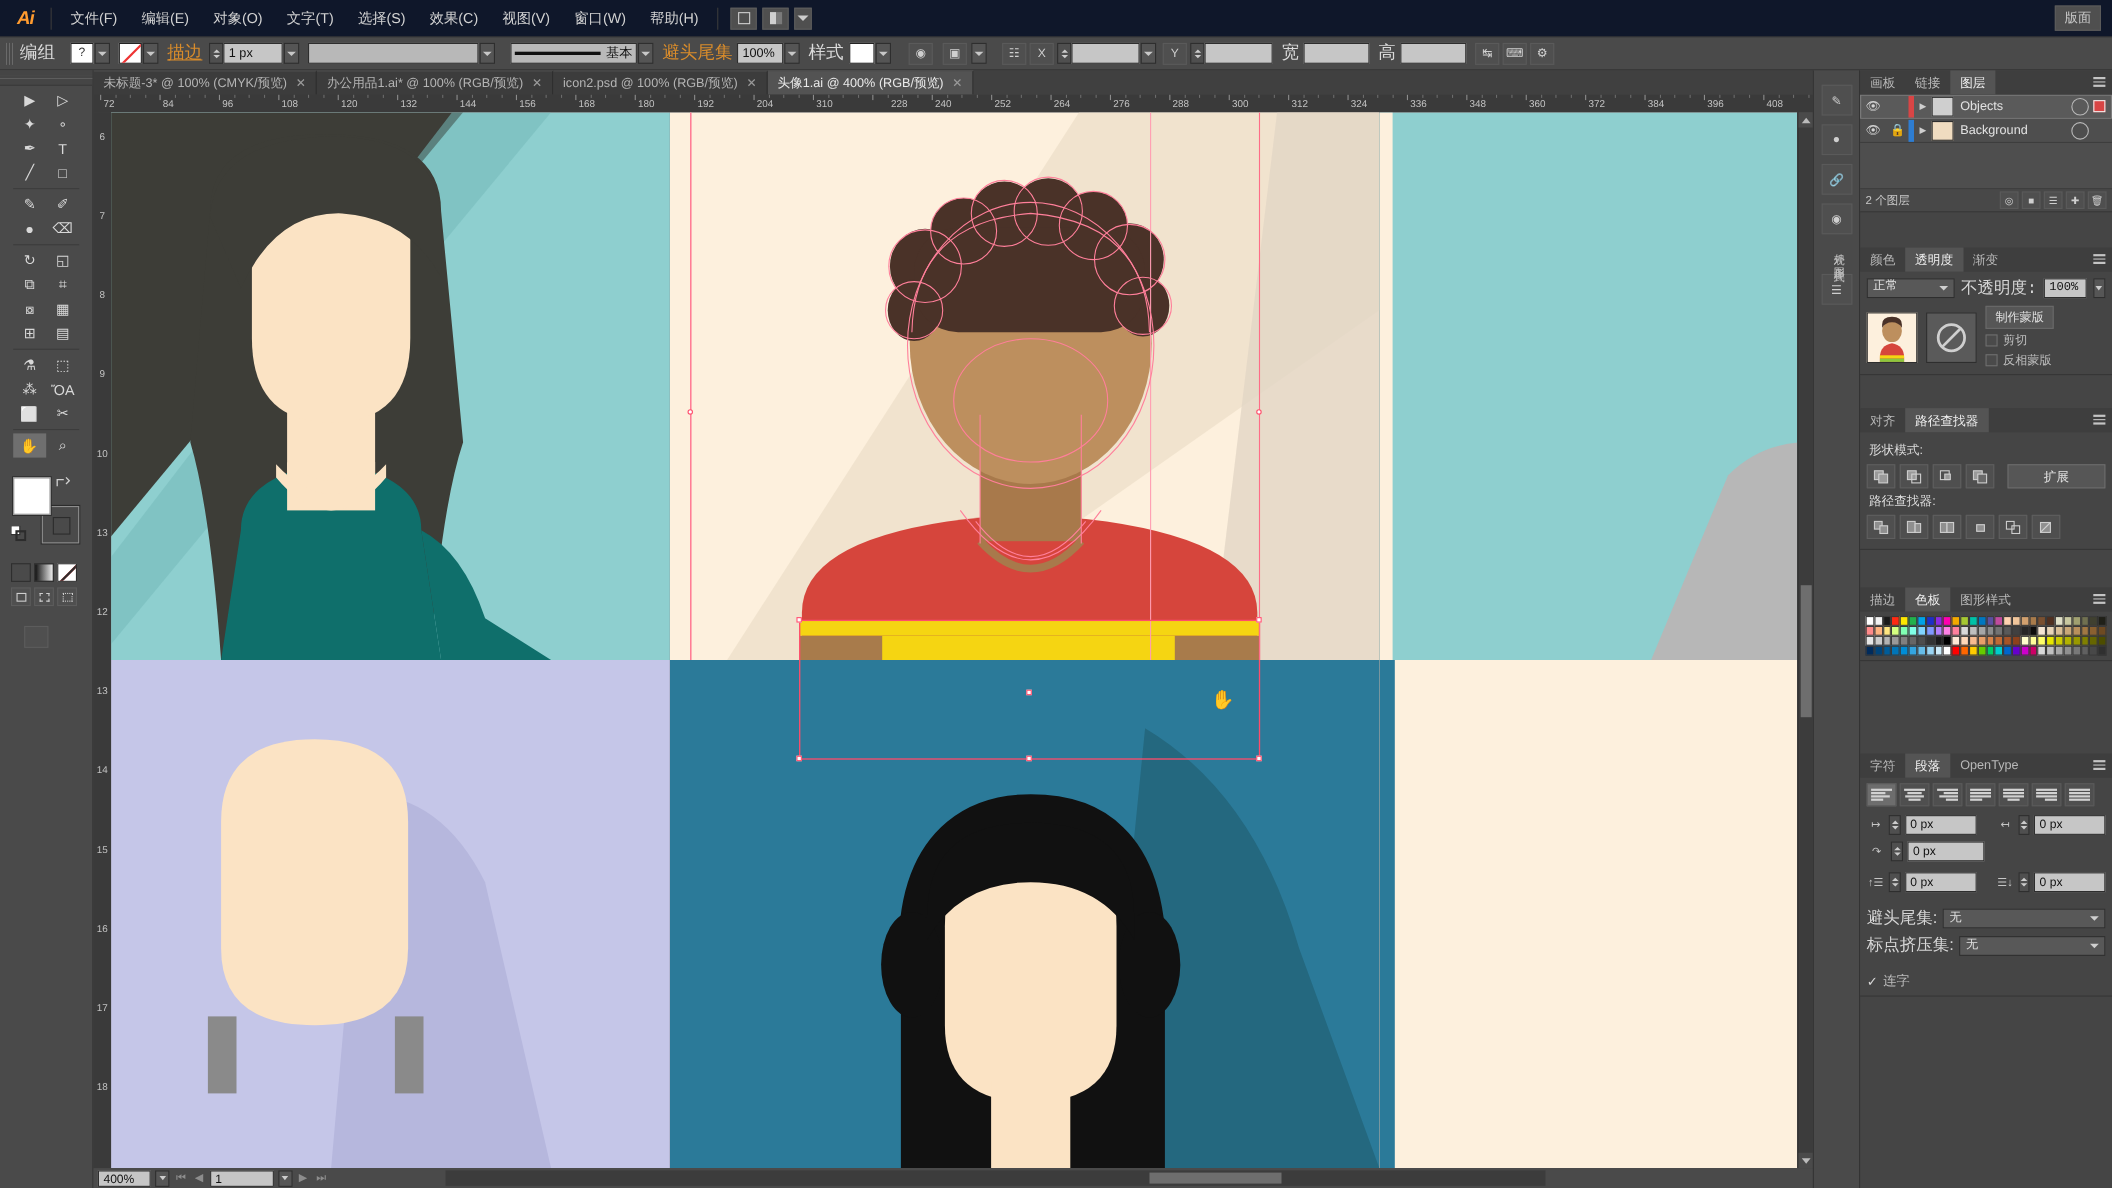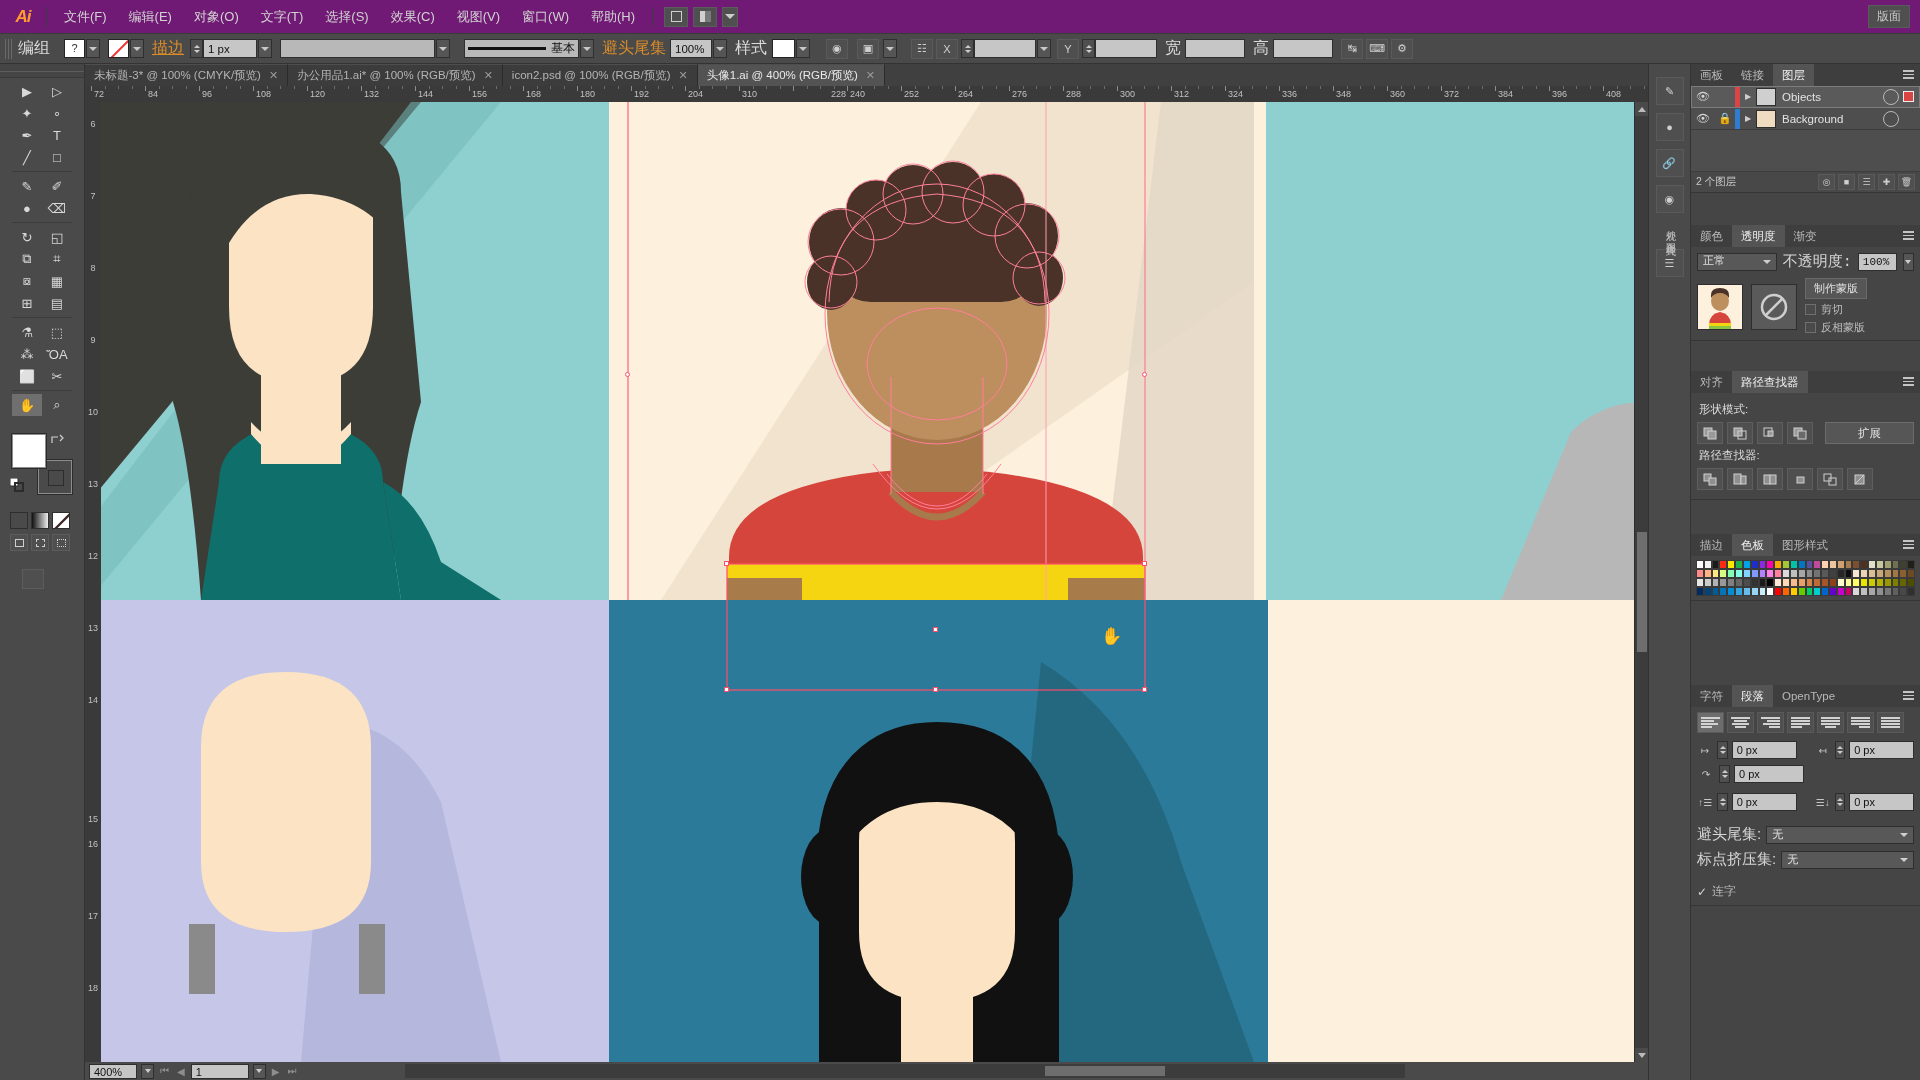--- a/index.html
+++ b/index.html
@@ -1,21 +1,21 @@
 <!DOCTYPE html>
 <html><head>
 <meta charset="utf-8">
 <style>
   * { box-sizing: border-box; margin:0; padding:0; }
   html,body { width:1920px; height:1080px; overflow:hidden; background:#454545;
     font-family:"Liberation Sans","DejaVu Sans",sans-serif; -webkit-font-smoothing:none; }
   #app { position:relative; width:1920px; height:1080px; }
 
   
-  .menubar { position:absolute; left:0; top:0; width:1920px; height:34px; background:#701a75;
+  .menubar { position:absolute; left:0; top:0; width:1920px; height:34px; background:#0f172a;
     display:flex; align-items:center; border-bottom:1px solid #3a3a3a; }
   .ai-logo { width:34px; height:26px; margin-left:6px; display:flex; align-items:center;
     justify-content:center; font-weight:bold; font-size:17px; font-style:italic;
     color:#ff9b2f; letter-spacing:-1px; }
   .menu-item { color:#d2d2d2; font-size:13px; padding:4px 11px; cursor:default; white-space:nowrap; }
   .mb-sep { width:1px; height:20px; background:#3b3b3b; margin:0 6px; }
   .mb-btn { width:24px; height:20px; border:1px solid #5c5c5c; background:#4f4f4f;
     margin-left:5px; display:flex; align-items:center; justify-content:center; }
   .mb-btn .sq { width:11px; height:11px; border:1px solid #cfcfcf; }
   .mb-btn .sq2 { width:11px; height:11px; background:linear-gradient(90deg,#cfcfcf 50%,#7a7a7a 50%); }
@@ -416,21 +416,21 @@
       <div class="rt-num" style="left: 603px;">204</div>
       <div class="rt-tick" style="left: 613.5px; height: 3px; opacity: 0.6;"></div>
       <div class="rt-tick" style="left: 627px; height: 3px; opacity: 0.6;"></div>
       <div class="rt-tick" style="left: 640.5px; height: 3px; opacity: 0.6;"></div>
       <div class="rt-tick" style="left: 654px;"></div>
       <div class="rt-num" style="left: 657px;">310</div>
       <div class="rt-tick" style="left: 667.5px; height: 3px; opacity: 0.6;"></div>
       <div class="rt-tick" style="left: 681px; height: 3px; opacity: 0.6;"></div>
       <div class="rt-tick" style="left: 694.5px; height: 3px; opacity: 0.6;"></div>
       <div class="rt-tick" style="left: 708px;"></div>
-      <div class="rt-num" style="left: 746px;">228</div>
+      <div class="rt-num" style="left: 725px;">228</div>
       <div class="rt-tick" style="left: 721.5px; height: 3px; opacity: 0.6;"></div>
       <div class="rt-tick" style="left: 735px; height: 3px; opacity: 0.6;"></div>
       <div class="rt-tick" style="left: 748.5px; height: 3px; opacity: 0.6;"></div>
       <div class="rt-tick" style="left: 762px;"></div>
       <div class="rt-num" style="left: 765px;">240</div>
       <div class="rt-tick" style="left: 775.5px; height: 3px; opacity: 0.6;"></div>
       <div class="rt-tick" style="left: 789px; height: 3px; opacity: 0.6;"></div>
       <div class="rt-tick" style="left: 802.5px; height: 3px; opacity: 0.6;"></div>
       <div class="rt-tick" style="left: 816px;"></div>
       <div class="rt-num" style="left: 819px;">252</div>
@@ -521,21 +521,21 @@
   <div class="ruler-left" id="ruler-v">
       <div class="rl-num" style="top: 18px;">6</div>
       <div class="rl-num" style="top: 90px;">7</div>
       <div class="rl-num" style="top: 162px;">8</div>
       <div class="rl-num" style="top: 234px;">9</div>
       <div class="rl-num" style="top: 306px;">10</div>
       <div class="rl-num" style="top: 378px;">13</div>
       <div class="rl-num" style="top: 450px;">12</div>
       <div class="rl-num" style="top: 522px;">13</div>
       <div class="rl-num" style="top: 594px;">14</div>
-      <div class="rl-num" style="top: 666px; margin-top: 47px;">15</div>
+      <div class="rl-num" style="top: 666px;">15</div>
       <div class="rl-num" style="top: 738px;">16</div>
       <div class="rl-num" style="top: 810px;">17</div>
       <div class="rl-num" style="top: 882px;">18</div>
     </div>
 
   <div class="toolbar">
     <div class="tb-head"></div>
     <div class="tb-grid" id="tool-grid">
         <div class="tb-cell">▶</div>
         <div class="tb-cell">▷</div>

